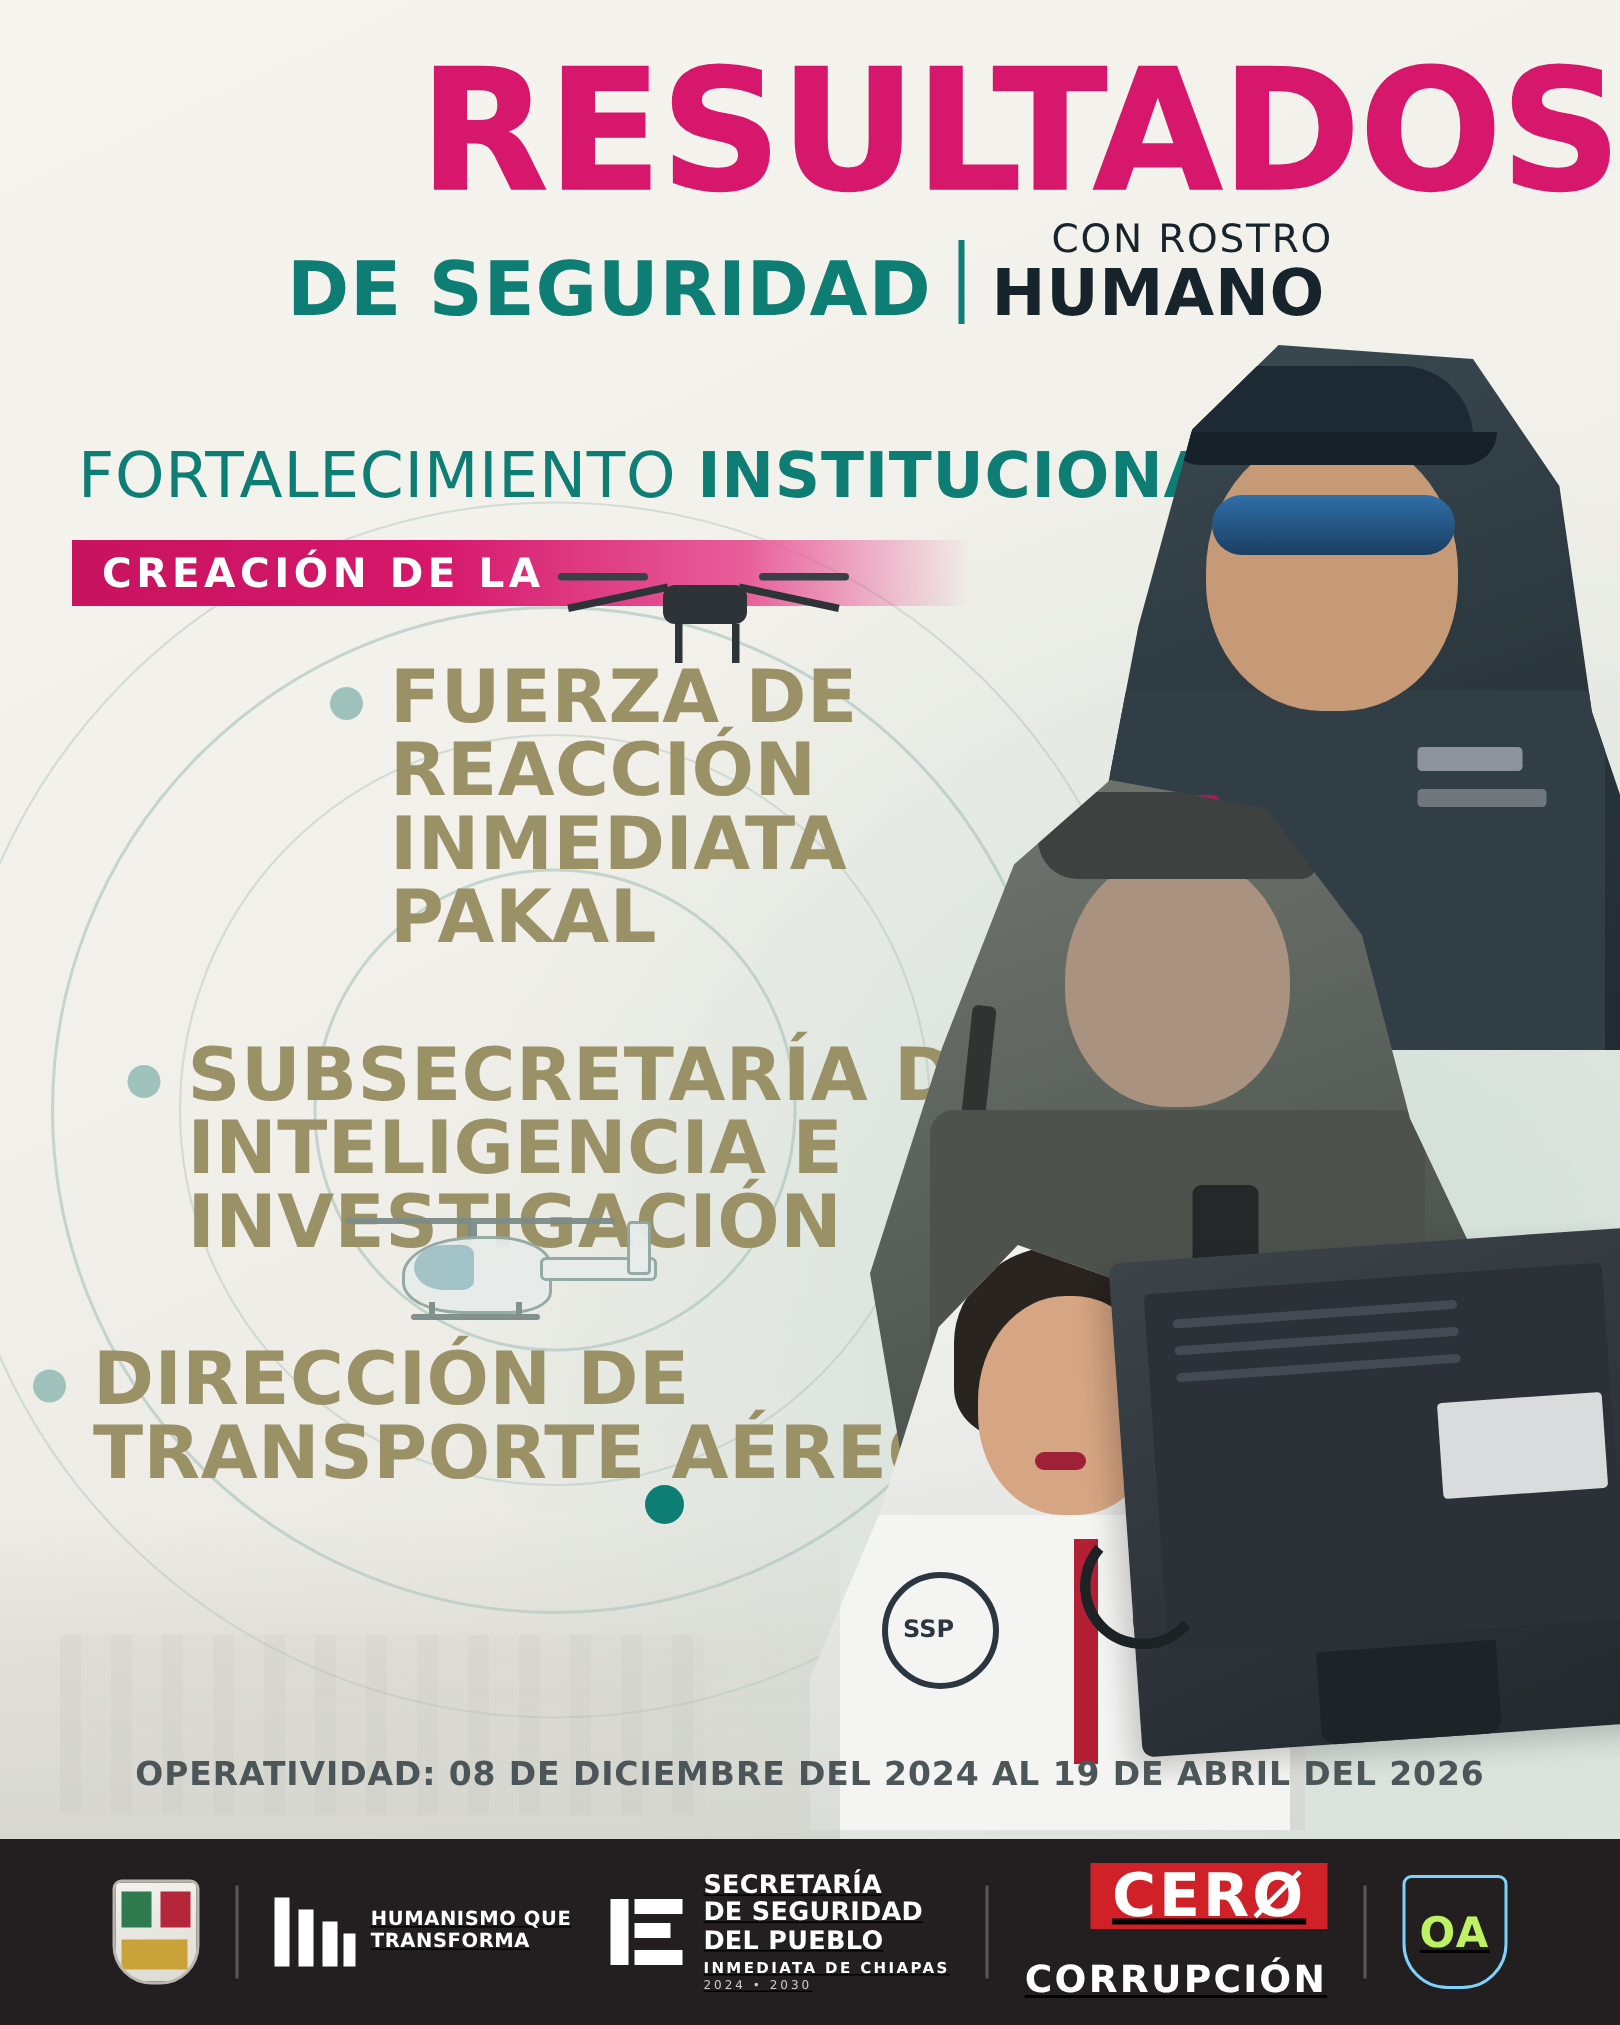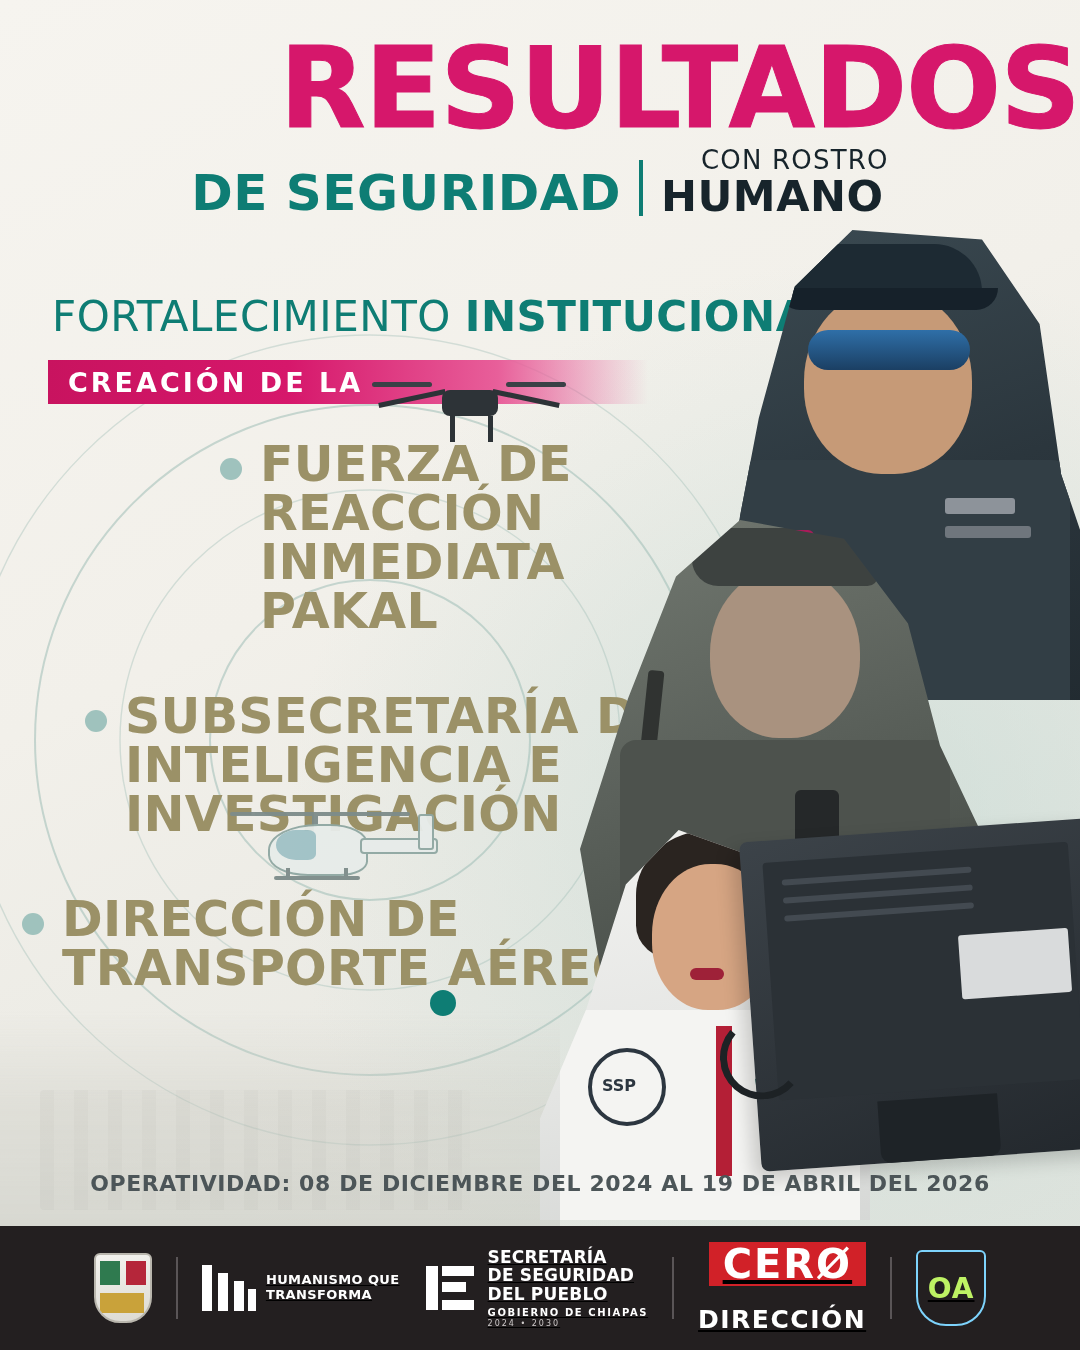--- a/index.html
+++ b/index.html
@@ -379,30 +379,30 @@
       <div class="glyph">
         <span class="g1"></span>
           <span class="g2"></span>
           <span class="g3"></span>
           <span class="g4"></span>
       </div>
       <div class="ssp-text">
         <div class="t1">SECRETARÍA</div>
         <div class="t2">DE SEGURIDAD</div>
         <div class="t3">DEL PUEBLO</div>
-        <div class="t4">GOBIERNO DE CHIAPAS</div>
+        <div class="t4">INMEDIATA DE CHIAPAS</div>
         <div class="t5">2024 • 2030</div>
       </div>
     </div>
 
     <div class="sep"></div>
 
     <div class="f-item cero">
       <div class="c1">CERØ</div>
-      <div class="c2">DIRECCIÓN</div>
+      <div class="c2">CORRUPCIÓN</div>
     </div>
 
     <div class="sep"></div>
 
     <div class="f-item">
       <div class="oa">OA</div>
     </div>
 
   </div>
 </div>

